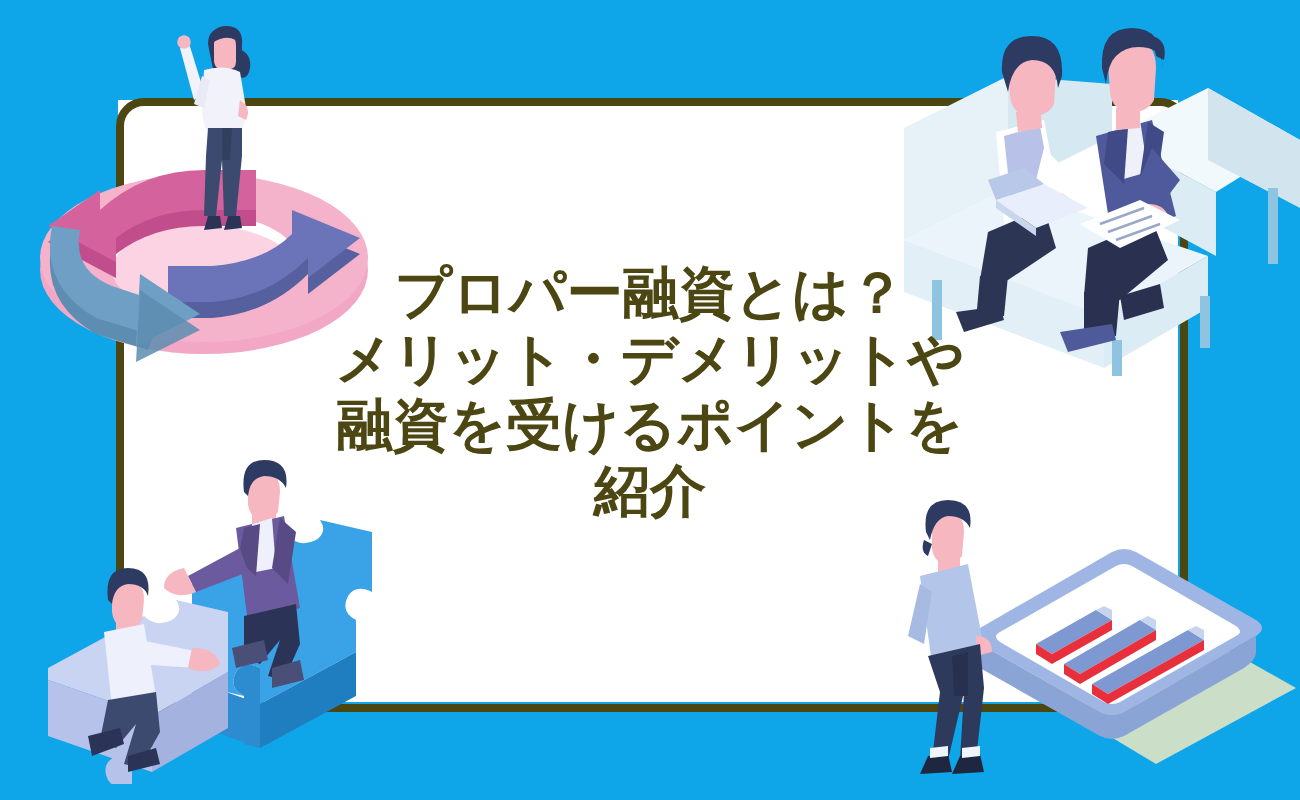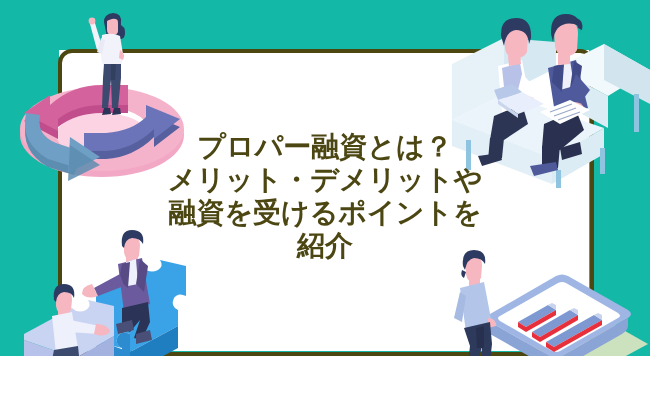--- a/index.html
+++ b/index.html
@@ -8,22 +8,22 @@
   }
   body {
     width: 650px;
     height: 400px;
     overflow: hidden;
     font-family: "DejaVu Sans", "Liberation Sans", sans-serif;
   }
   #banner {
     position: relative;
     width: 650px;
-    height: 356px;
-    background: #14b8a6;
+    height: 400px;
+    background: #0ea5e9;
     overflow: hidden;
   }
   
   .white-card {
     position: absolute;
     left: 59px;
     top: 50px;
     width: 530px;
     height: 301px;
     background: #ffffff;

